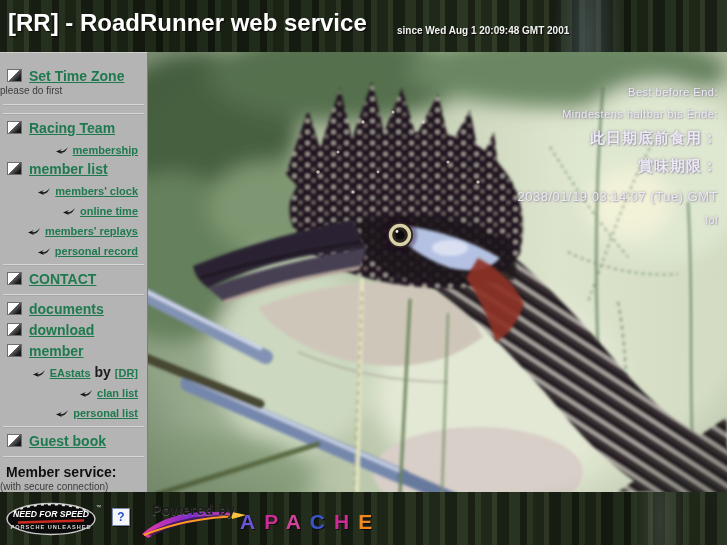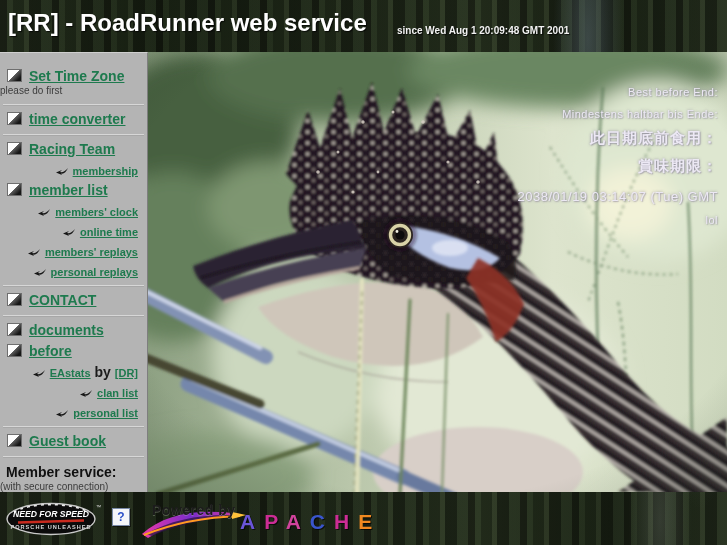--- a/index.html
+++ b/index.html
@@ -98,24 +98,20 @@
     <div id="since-text">since Wed Aug 1 20:09:48 GMT 2001</div>
   </div>
 
   <div id="sidebar">
       <div class="row-main">
         <span class="tri-icon"></span>
         <a class="lnk-main">Set Time Zone</a>
       </div>
       <div class="row-note">please do first</div>
       <div class="row-divider"></div>
-      <div class="row-main">
-        <span class="tri-icon"></span>
-        <a class="lnk-main">time converter</a>
-      </div>
       <div class="row-divider"></div>
       <div class="row-main">
         <span class="tri-icon"></span>
         <a class="lnk-main">Racing Team</a>
       </div>
       <div class="row-sub"><svg class="arrow-icon" width="13" height="8" viewBox="0 0 13 8">
           <path d="M12,1 Q8,6 4,5 L6,3 L0,5.5 L6,8 L5,6.5 Q9,7.5 12,1 Z" fill="#161616"></path>
         </svg><a class="lnk-sub">membership</a></div>
       <div class="row-main">
         <span class="tri-icon"></span>
@@ -125,34 +121,38 @@
           <path d="M12,1 Q8,6 4,5 L6,3 L0,5.5 L6,8 L5,6.5 Q9,7.5 12,1 Z" fill="#161616"></path>
         </svg><a class="lnk-sub">members' clock</a></div>
       <div class="row-sub"><svg class="arrow-icon" width="13" height="8" viewBox="0 0 13 8">
           <path d="M12,1 Q8,6 4,5 L6,3 L0,5.5 L6,8 L5,6.5 Q9,7.5 12,1 Z" fill="#161616"></path>
         </svg><a class="lnk-sub">online time</a></div>
       <div class="row-sub"><svg class="arrow-icon" width="13" height="8" viewBox="0 0 13 8">
           <path d="M12,1 Q8,6 4,5 L6,3 L0,5.5 L6,8 L5,6.5 Q9,7.5 12,1 Z" fill="#161616"></path>
         </svg><a class="lnk-sub">members' replays</a></div>
       <div class="row-sub"><svg class="arrow-icon" width="13" height="8" viewBox="0 0 13 8">
           <path d="M12,1 Q8,6 4,5 L6,3 L0,5.5 L6,8 L5,6.5 Q9,7.5 12,1 Z" fill="#161616"></path>
-        </svg><a class="lnk-sub">personal replays</a></div>
+        </svg><a class="lnk-sub">personal record</a></div>
       <div class="row-divider"></div>
       <div class="row-main">
         <span class="tri-icon"></span>
         <a class="lnk-main">CONTACT</a>
       </div>
       <div class="row-divider"></div>
       <div class="row-main">
         <span class="tri-icon"></span>
         <a class="lnk-main">documents</a>
       </div>
       <div class="row-main">
         <span class="tri-icon"></span>
-        <a class="lnk-main">before</a>
+        <a class="lnk-main">download</a>
+      </div>
+      <div class="row-main">
+        <span class="tri-icon"></span>
+        <a class="lnk-main">member</a>
       </div>
       <div class="row-sub"><svg class="arrow-icon" width="13" height="8" viewBox="0 0 13 8">
           <path d="M12,1 Q8,6 4,5 L6,3 L0,5.5 L6,8 L5,6.5 Q9,7.5 12,1 Z" fill="#161616"></path>
         </svg><a class="lnk-sub">EAstats</a><span class="sub-by"> by </span><a class="lnk-sub">[DR]</a></div>
       <div class="row-sub"><svg class="arrow-icon" width="13" height="8" viewBox="0 0 13 8">
           <path d="M12,1 Q8,6 4,5 L6,3 L0,5.5 L6,8 L5,6.5 Q9,7.5 12,1 Z" fill="#161616"></path>
         </svg><a class="lnk-sub">clan list</a></div>
       <div class="row-sub"><svg class="arrow-icon" width="13" height="8" viewBox="0 0 13 8">
           <path d="M12,1 Q8,6 4,5 L6,3 L0,5.5 L6,8 L5,6.5 Q9,7.5 12,1 Z" fill="#161616"></path>
         </svg><a class="lnk-sub">personal list</a></div>

